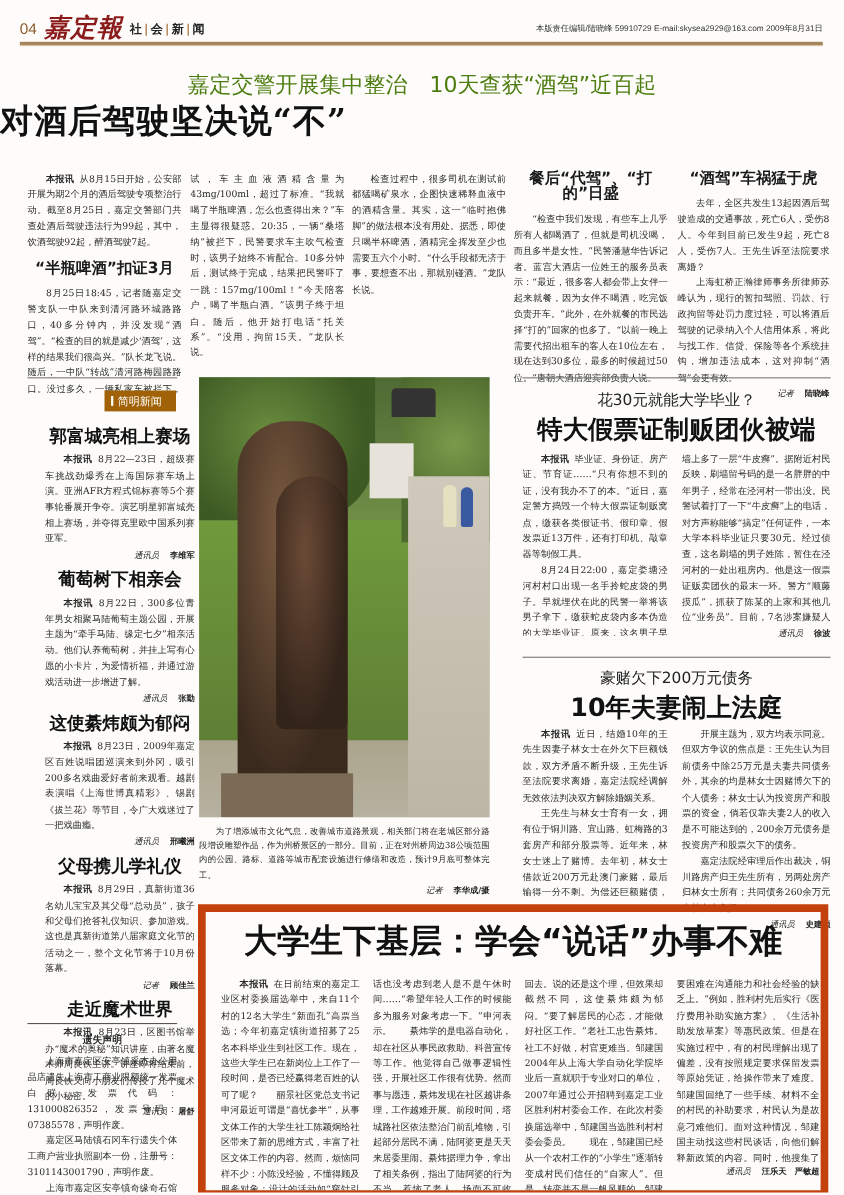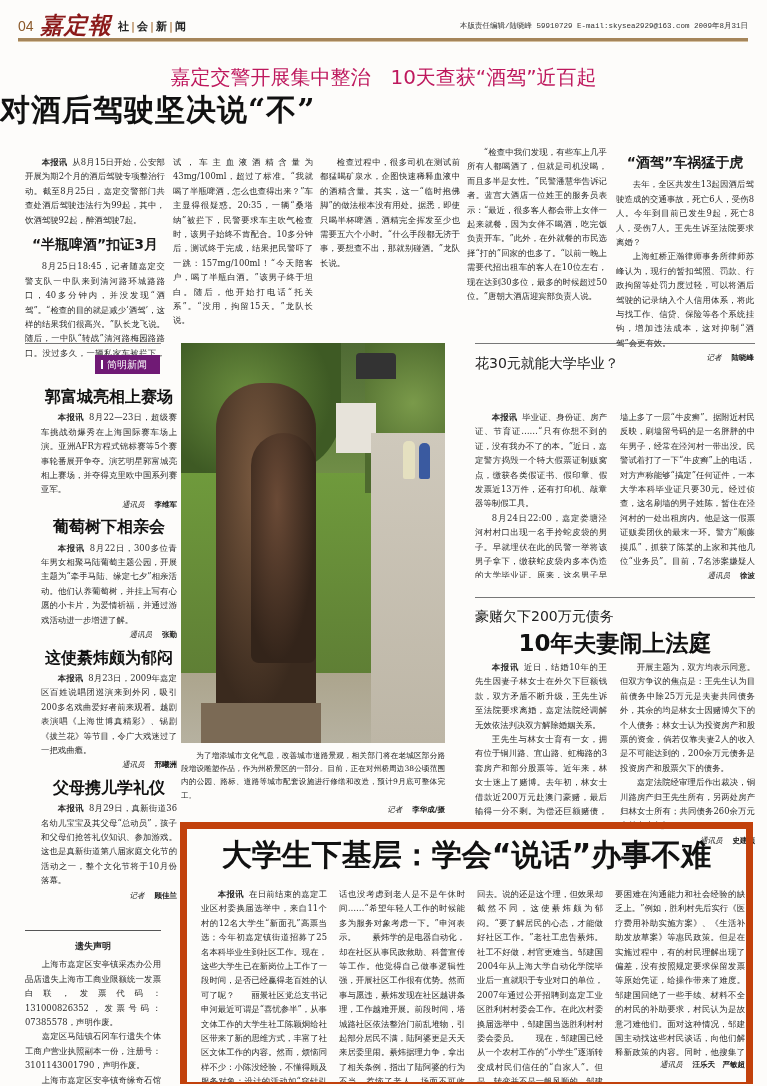--- a/index.html
+++ b/index.html
@@ -7,39 +7,39 @@
   body { position: relative; font-family: "DejaVu Serif", "Liberation Serif", serif; color: #222; }
 
   .abs { position: absolute; }
 
   
   #masthead { left: 18px; top: 14px; width: 730px; height: 26px; }
   #page-num { left: 0; top: 4px; font-size: 14px; color: #8b5a2b; font-family: "Liberation Sans", sans-serif; }
   #logo { left: 22px; top: -4px; font-size: 23px; color: #8b1a1a; font-weight: bold; font-family: "DejaVu Serif", serif; letter-spacing: 1px; font-style: italic; }
   #section { left: 100px; top: 5px; font-size: 11px; font-weight: bold; font-family: "DejaVu Sans", sans-serif; color: #222; }
   #section span.sep { color: #b08050; margin: 0 2px; }
-  #editor { right: 0; top: 7px; font-size: 7.5px; color: #333; font-family: Liberation Mono, monospace; white-space: nowrap; }
+  #editor { right: 0; top: 7px; font-size: 7.5px; color: #333; font-family: Liberation Sans, sans-serif; white-space: nowrap; }
   #mast-rule { left: 0; top: 24px; width: 730px; height: 3px; background: #a5855a; }
   #mast-rule2 { left: 0; top: 27px; width: 730px; height: 1px; background: #d5c0a0; }
 
   
-  #lead-kicker { left: 0; width: 767px; top: 64px; text-align: center; font-size: 20px; color: #be185d; font-family: "DejaVu Sans", sans-serif; }
+  #lead-kicker { left: 0; width: 767px; top: 64px; text-align: center; font-size: 20px; color: #4d7c0f; font-family: "DejaVu Sans", sans-serif; }
   #lead-title { left: 0; width: 621px; top: 90px; font-size: 30px; font-weight: bold; color: #111; font-family: "DejaVu Serif", serif; letter-spacing: 1px; }
 
   .body-text { font-size: 8.4px; line-height: 14.4px; text-align: justify; color: #2a2a2a; font-family: "DejaVu Serif", serif; }
   .body-text p { text-indent: 2em; }
   .lead-tag { font-weight: bold; font-family: "DejaVu Sans", sans-serif; margin-right: 5px; }
   .byline { text-align: right; font-size: 7.5px; font-weight: bold; color: #222; margin-top: 1px; font-family: "DejaVu Sans", sans-serif; }
   .byline .role { font-weight: normal; font-style: italic; margin-right: 10px; }
   .subhead { text-align: center; font-size: 14px; font-weight: bold; color: #1a1a1a; font-family: "DejaVu Sans", sans-serif; margin: 10px 0 8px; }
 
   .col { position: absolute; }
 
   
-  #brief-badge { left: 95px; top: 355px; width: 65px; height: 19px; background: #701a75; color: #fff; font-size: 10px; font-family: "DejaVu Sans", sans-serif; padding: 3px 2px 0 6px; }
+  #brief-badge { left: 95px; top: 355px; width: 65px; height: 19px; background: #a16207; color: #fff; font-size: 10px; font-family: "DejaVu Sans", sans-serif; padding: 3px 2px 0 6px; }
   #brief-badge .bar { display: inline-block; width: 2px; height: 9px; background: #fff; margin-right: 4px; vertical-align: -1px; }
   .brief-title { font-size: 16px; font-weight: bold; text-align: center; font-family: "DejaVu Sans", sans-serif; color: #111; margin: 8px 0 6px; }
   .rule { position: absolute; height: 1px; background: #777; }
 
   
   #photo { left: 181px; top: 343px; width: 264px; height: 400px; overflow: hidden;
     background: linear-gradient(180deg, #4f6a34 0%, #6d8b45 30%, #889a5a 50%, #a59c7f 70%, #b6b1a0 100%); }
   #photo .tree1 { position: absolute; left: 0; top: 0; width: 160px; height: 130px; background: radial-gradient(circle at 40% 40%, #6a8d3e, #3e5a24 70%); border-radius: 0 0 60px 0; }
   #photo .tree2 { position: absolute; right: 0; top: 0; width: 80px; height: 150px; background: radial-gradient(circle at 60% 40%, #7a9a4a, #4e6a2e 70%); }
   #photo .pavilion { position: absolute; left: 175px; top: 10px; width: 40px; height: 26px; background: #333; border-radius: 4px 4px 0 0; }
@@ -52,21 +52,21 @@
   #photo .person1 { position: absolute; left: 222px; top: 98px; width: 12px; height: 38px; background: #e5e0c0; border-radius: 5px 5px 2px 2px; }
   #photo .person2 { position: absolute; left: 238px; top: 100px; width: 11px; height: 36px; background: #3a5aa0; border-radius: 5px 5px 2px 2px; }
 
   #caption { left: 181px; top: 749px; width: 264px; font-size: 7.6px; line-height: 13.2px; font-family: "DejaVu Serif", serif; color: #222; }
   #caption p { text-indent: 2em; text-align: justify; }
 
   
   #bottom-box { left: 180px; top: 822px; width: 573px; height: 262px; border: 7px solid #c2410c; border-bottom-width: 2px; }
   #bottom-title { left: 0; width: 100%; top: 6px; text-align: center; font-size: 30px; font-weight: bold; font-family: "DejaVu Sans", sans-serif; color: #111; }
 
-  .kicker2 { text-align: left; font-size: 14px; color: #222; font-family: "DejaVu Sans", sans-serif; }
+  .kicker2 { text-align: center; font-size: 14px; color: #222; font-family: "DejaVu Sans", sans-serif; }
   .title2 { text-align: center; font-size: 23px; font-weight: bold; color: #111; font-family: "DejaVu Sans", sans-serif; margin-top: 2px; }
 
   .lostnote-title { text-align: center; font-size: 9px; font-weight: bold; font-family: "DejaVu Sans", sans-serif; margin: 6px 0 4px; }
 </style>
 </head>
 <body>
 
 <div id="masthead" class="abs">
   <div id="page-num" class="abs">04</div>
   <div id="logo" class="abs">嘉定報</div>
@@ -90,20 +90,21 @@
 <div class="col body-text" style="left:173px; top:155px; width:140px; height:170px; overflow:hidden;">
   <p style="text-indent:0">试，车主血液酒精含量为43mg/100ml，超过了标准。“我就喝了半瓶啤酒，怎么也查得出来？”车主显得很疑惑。20:35，一辆“桑塔纳”被拦下，民警要求车主吹气检查时，该男子始终不肯配合。10多分钟后，测试终于完成，结果把民警吓了一跳：157mg/100ml！“今天陪客户，喝了半瓶白酒。”该男子终于坦白。随后，他开始打电话“托关系”。“没用，拘留15天。”龙队长说。</p>
 
 </div>
 
 <div class="col body-text" style="left:320px; top:155px; width:140px; height:170px; overflow:hidden;">
   <p>检查过程中，很多司机在测试前都猛喝矿泉水，企图快速稀释血液中的酒精含量。其实，这一“临时抱佛脚”的做法根本没有用处。据悉，即使只喝半杯啤酒，酒精完全挥发至少也需要五六个小时。“什么手段都无济于事，要想查不出，那就别碰酒。”龙队长说。</p>
 </div>
 
 <div class="col body-text" style="left:467px; top:145px; width:140px;">
+  <div class="subhead">餐后“代驾”、“打的”日盛</div>
   <p>“检查中我们发现，有些车上几乎所有人都喝酒了，但就是司机没喝，而且多半是女性。”民警潘慧华告诉记者。蓝宫大酒店一位姓王的服务员表示：“最近，很多客人都会带上女伴一起来就餐，因为女伴不喝酒，吃完饭负责开车。”此外，在外就餐的市民选择“打的”回家的也多了。“以前一晚上需要代招出租车的客人在10位左右，现在达到30多位，最多的时候超过50位。”唐朝大酒店迎宾部负责人说。</p>
 </div>
 
 <div class="col body-text" style="left:616px; top:145px; width:138px;">
   <div class="subhead">“酒驾”车祸猛于虎</div>
   <p>去年，全区共发生13起因酒后驾驶造成的交通事故，死亡6人，受伤8人。今年到目前已发生9起，死亡8人，受伤7人。王先生诉至法院要求离婚？</p>
   <p>上海虹桥正瀚律师事务所律师苏峰认为，现行的暂扣驾照、罚款、行政拘留等处罚力度过轻，可以将酒后驾驶的记录纳入个人信用体系，将此与找工作、信贷、保险等各个系统挂钩，增加违法成本，这对抑制“酒驾”会更有效。</p>
   <div class="byline"><span class="role">记者</span><span>陆晓峰</span></div>
 </div>
 
@@ -125,20 +126,25 @@
   </div>
   <div class="brief-item">
     <div class="brief-title">这使綦炜颇为郁闷</div>
     <p><span class="lead-tag">本报讯</span><span>8月23日，2009年嘉定区百姓说唱团巡演来到外冈，吸引200多名戏曲爱好者前来观看。越剧表演唱《上海世博真精彩》、锡剧《拔兰花》等节目，令广大戏迷过了一把戏曲瘾。</span></p>
     <div class="byline"><span class="role">通讯员</span><span>邢曦洲</span></div>
   </div>
   <div class="brief-item">
     <div class="brief-title">父母携儿学礼仪</div>
     <p><span class="lead-tag">本报讯</span><span>8月29日，真新街道36名幼儿宝宝及其父母“总动员”，孩子和父母们抢答礼仪知识、参加游戏。这也是真新街道第八届家庭文化节的活动之一，整个文化节将于10月份落幕。</span></p>
     <div class="byline"><span class="role">记者</span><span>顾佳兰</span></div>
+  </div>
+  <div class="brief-item">
+    <div class="brief-title">走近魔术世界</div>
+    <p><span class="lead-tag">本报讯</span><span>8月23日，区图书馆举办“魔术的奥秘”知识讲座，由著名魔术师周良铁主讲。讲座即将结束前，周良铁又向小朋友们传授了几个魔术的小秘密。</span></p>
+    <div class="byline"><span class="role">通讯员</span><span>屠舒</span></div>
   </div>
 </div>
 
 <div class="rule" style="left:25px; top:930px; width:136px; background:#555;"></div>
 
 <div class="col body-text" style="left:25px; top:933px; width:136px;">
   <div class="lostnote-title">遗失声明</div>
   <p>上海市嘉定区安亭镇采杰办公用品店遗失上海市工商业限额统一发票白联，发票代码：131000826352，发票号码：07385578，声明作废。</p>
   <p>嘉定区马陆镇石冈车行遗失个体工商户营业执照副本一份，注册号：3101143001790，声明作废。</p>
   <p>上海市嘉定区安亭镇奇缘奇石馆遗失个体工商户营业执照副本一份，注册号：310114600421790，声明作废。</p>
@@ -158,20 +164,21 @@
   <div class="base"></div>
 </div>
 
 <div id="caption" class="abs">
   <p>为了增添城市文化气息，改善城市道路景观，相关部门将在老城区部分路段增设雕塑作品，作为州桥景区的一部分。目前，正在对州桥周边38公顷范围内的公园、路标、道路等城市配套设施进行修缮和改造，预计9月底可整体完工。</p>
   <div class="byline"><span class="role">记者</span><span>李华成/摄</span></div>
 </div>
 
 <div class="col" style="left:475px; top:355px; width:280px;">
   <div class="kicker2">花30元就能大学毕业？</div>
+  <div class="title2">特大假票证制贩团伙被端</div>
 </div>
 <div class="col body-text" style="left:475px; top:410px; width:132px; height:168px; overflow:hidden;">
   <p><span class="lead-tag">本报讯</span><span>毕业证、身份证、房产证、节育证……“只有你想不到的证，没有我办不了的本。”近日，嘉定警方捣毁一个特大假票证制贩窝点，缴获各类假证书、假印章、假发票近13万件，还有打印机、敲章器等制假工具。</span></p>
   <p>8月24日22:00，嘉定娄塘泾河村村口出现一名手拎蛇皮袋的男子。早就埋伏在此的民警一举将该男子拿下，缴获蛇皮袋内多本伪造的大学毕业证。原来，这名男子早在3个月前就被警方“盯”上了。</p>
 
 </div>
 <div class="col body-text" style="left:620px; top:410px; width:135px;">
   <p style="text-indent:0; height:158px; overflow:hidden;">墙上多了一层“牛皮癣”。据附近村民反映，刷墙留号码的是一名胖胖的中年男子，经常在泾河村一带出没。民警试着打了一下“牛皮癣”上的电话，对方声称能够“搞定”任何证件，一本大学本科毕业证只要30元。经过侦查，这名刷墙的男子姓陈，暂住在泾河村的一处出租房内。他是这一假票证贩卖团伙的最末一环。警方“顺藤摸瓜”，抓获了陈某的上家和其他几位“业务员”。目前，7名涉案嫌疑人已被警方依法刑事拘留，案件正在进一步审理中。</p>
   <div class="byline"><span class="role">通讯员</span><span>徐波</span></div>
 </div>

